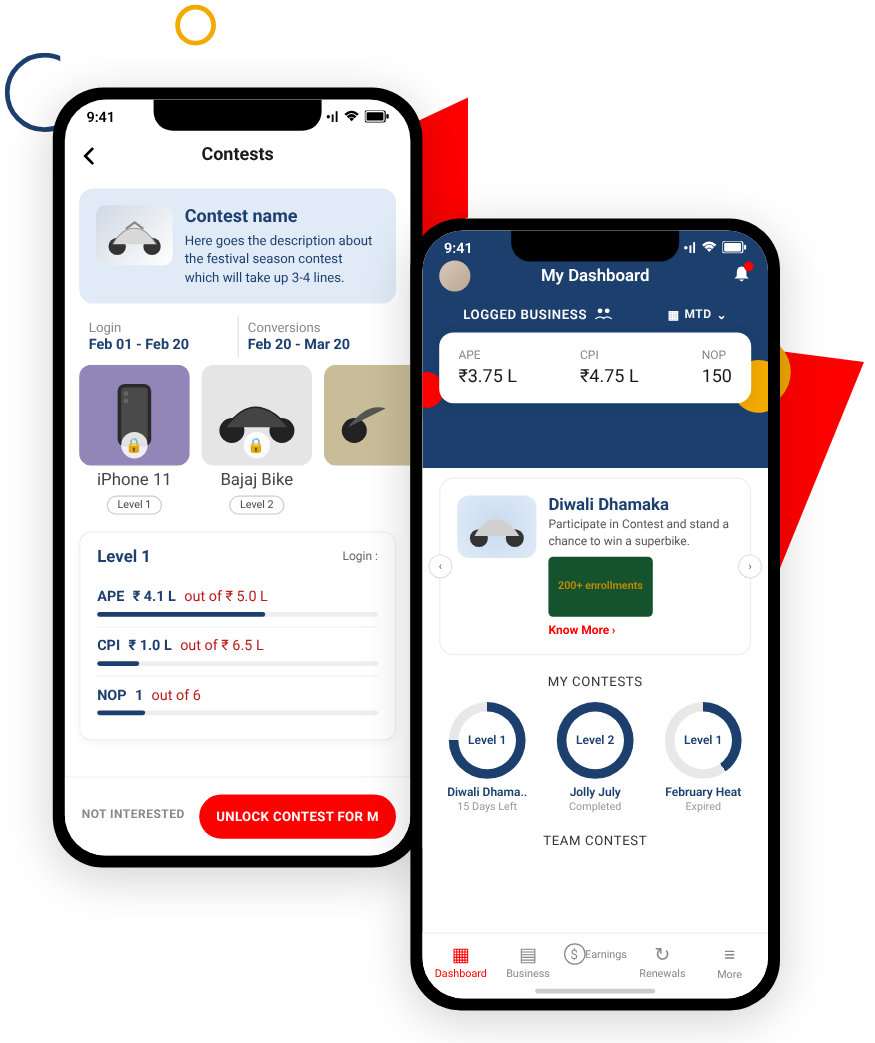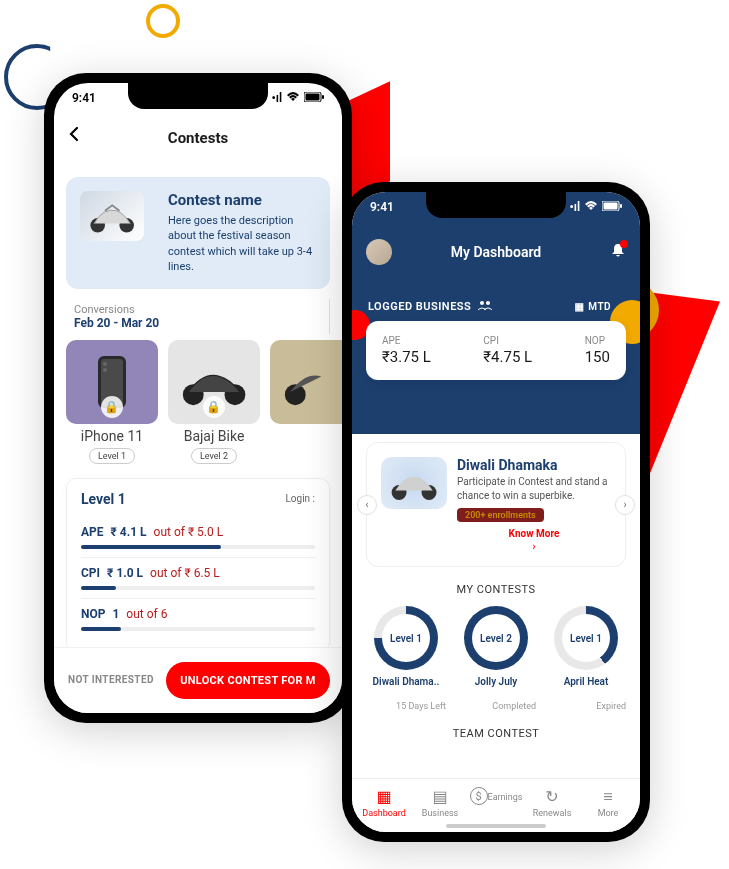--- a/index.html
+++ b/index.html
@@ -16,24 +16,24 @@
 .phone { position: absolute; background: #000; border-radius: 42px; padding: 10px; box-shadow: 0 8px 40px rgba(0,0,0,0.18); }
 .phone-inner { background: #fff; border-radius: 34px; overflow: hidden; position: relative; width: 100%; height: 100%; }
 .phone-1 { top: 73px; left: 44px; width: 308px; height: 650px; }
 .phone-2 { top: 182px; left: 342px; width: 308px; height: 660px; }
 .notch { position: absolute; top: 0; left: 50%; transform: translateX(-50%); width: 140px; height: 26px; background: #000; border-radius: 0 0 16px 16px; z-index: 5; }
 .status-bar { display:flex; justify-content:space-between; align-items:center; padding: 8px 18px 4px; font-size: 12px; font-weight:600; }
 .status-bar.dark { color:#fff; }
 .status-icons { display:flex; gap:4px; align-items:center; }
 
 
-.p1-hdr { display:flex; align-items:flex-end; justify-content:center; position:relative; padding:20px 14px; }
+.p1-hdr { display:flex; align-items:flex-start; justify-content:center; position:relative; padding:10px 14px; }
 .p1-back { position:absolute; left:14px; font-size:20px; font-weight:bold; }
 .p1-title { font-weight:700; font-size:15px; color:#1a1a1a; }
-.contest-card { margin:10px 12px; background:#E0EBF7; border-radius:12px; padding:14px; display:flex; gap:24px; }
+.contest-card { margin:10px 12px; background:#E0EBF7; border-radius:12px; padding:14px; display:flex; gap:10px; }
 .contest-img { width:64px; height:50px; background:linear-gradient(135deg,#cfd8e3,#fff); border-radius:8px; flex-shrink:0; display:flex; align-items:center; justify-content:center; }
 .contest-txt h3 { color:#1C3F6E; font-size:15px; font-weight:700; margin-bottom:4px; }
 .contest-txt p { color:#1C3F6E; font-size:11px; line-height:1.4; }
 .dates { display:flex; margin:6px 12px; }
 .dates > div { flex:1; padding:4px 8px; }
 .dates > div:first-child { border-right:1px solid #e3e3e3; }
 .dates .lbl { font-size:11px; color:#888; }
 .dates .val { font-size:12px; font-weight:700; color:#1C3F6E; }
 .prizes { display:flex; gap:10px; padding:0 12px; overflow:hidden; }
 .prize { width:92px; flex-shrink:0; text-align:center; }
@@ -56,48 +56,48 @@
 .bar { height:4px; background:#eee; border-radius:2px; margin-top:6px; }
 .bar > div { height:100%; background:#1C3F6E; border-radius:2px; }
 .p1-foot { display:flex; gap:10px; padding:14px 12px; position:absolute; bottom:0; left:0; right:0; background:#fff; border-top:1px solid #f0f0f0; }
 .btn-ni { flex:0 0 auto; font-size:10px; font-weight:700; color:#888; letter-spacing:0.4px; padding:12px 0; width:90px; text-align:center; }
 .btn-unlock { flex:1; background:#FF0000; color:#fff; font-size:11px; font-weight:700; padding:12px; border-radius:24px; text-align:center; letter-spacing:0.3px; white-space:nowrap; overflow:hidden; }
 
 
 .p2-top { background:#1C3F6E; color:#fff; padding-bottom:54px; position:relative; }
 .p2-red-dot { position:absolute; left:-12px; top:118px; width:30px; height:30px; background:#FF0000; border-radius:50%; }
 .p2-ylw-dot { position:absolute; right:-14px; top:108px; width:44px; height:44px; background:#F2A900; border-radius:50%; }
-.p2-hdr { display:flex; align-items:center; justify-content:center; padding:26px 14px; position:relative; }
+.p2-hdr { display:flex; align-items:center; justify-content:center; padding:4px 14px; position:relative; }
 .p2-avatar { position:absolute; left:14px; width:26px; height:26px; background:linear-gradient(135deg,#d8c8b8,#b8a890); border-radius:50%; }
 .p2-bell { position:absolute; right:14px; font-size:16px; }
 .p2-bell .dot { position:absolute; top:-2px; right:-2px; width:8px; height:8px; background:#FF0000; border-radius:50%; }
 .p2-title { font-weight:600; font-size:14px; }
-.p2-section { display:flex; justify-content:space-between; align-items:center; padding:14px 16px 8px; font-size:11px; font-weight:600; letter-spacing:0.5px; }
+.p2-section { display:flex; justify-content:space-between; align-items:center; padding:14px 34px 8px; font-size:11px; font-weight:600; letter-spacing:0.5px; }
 .p2-section .r { display:flex; align-items:center; gap:4px; font-size:10px; }
 .p2-stats { background:#fff; color:#1a1a1a; margin:0 14px; border-radius:12px; padding:14px 16px; display:flex; justify-content:space-between; box-shadow:0 4px 12px rgba(0,0,0,0.08); position:relative; z-index:2; }
 .p2-stats .st .lbl { font-size:10px; color:#888; margin-bottom:2px; }
 .p2-stats .st .val { font-size:15px; font-weight:400; }
 .p2-body { background:#fff; padding:0 14px; margin-top:-40px; padding-top:48px; }
 .diwali { border:1px solid #eee; border-radius:12px; padding:14px; display:flex; gap:10px; position:relative; }
 .diwali-img { width:66px; height:52px; background:radial-gradient(circle,#C8DAF0,#E0EBF7); border-radius:10px; flex-shrink:0; display:flex; align-items:center; justify-content:center; }
 .diwali-txt h3 { color:#1C3F6E; font-size:14px; font-weight:700; }
 .diwali-txt p { color:#555; font-size:10px; margin-top:2px; line-height:1.35; }
-.enroll { display:inline-block; background:#7f1d1d; color:#C68A00; font-size:9px; font-weight:600; padding:2px 8px; border-radius:4px; margin-top:6px; }
-.know-more { color:#FF0000; font-size:10px; font-weight:700; margin-top:6px; display:flex; align-items:center; gap:2px;flex-direction:column; }
+.enroll { display:inline-block; background:#14532d; color:#C68A00; font-size:9px; font-weight:600; padding:20px 8px; border-radius:4px; margin-top:6px; }
+.know-more { color:#FF0000; font-size:10px; font-weight:700; margin-top:6px; display:flex; align-items:center; gap:2px; }
 .nav-pill { position:absolute; top:50%; transform:translateY(-50%); width:20px; height:20px; background:#fff; border:1px solid #e0e0e0; border-radius:50%; display:flex; align-items:center; justify-content:center; font-size:10px; color:#666; }
 .nav-pill.l { left:-10px; }
 .nav-pill.r { right:-10px; }
 .sec-title { font-size:11px; font-weight:400; color:#333; letter-spacing:0.5px; margin:16px 0 10px;text-align:center; }
 .contests-row { display:flex; gap:10px; }
 .contest-item { flex:1; text-align:center; }
 .ring { width:64px; height:64px; margin:0 auto; border-radius:50%; position:relative; display:flex; align-items:center; justify-content:center; font-size:10px; font-weight:600; color:#1C3F6E; background:conic-gradient(#1C3F6E var(--p,0deg), #E8E8E8 0); }
 .ring::before { content:''; position:absolute; inset:8px; background:#fff; border-radius:50%; }
 .ring span { position:relative; z-index:1; }
 .contest-item .name { font-size:10px; font-weight:600; color:#1C3F6E; margin-top:6px; white-space:nowrap; overflow:hidden; text-overflow:ellipsis; }
-.contest-item .status { font-size:9px; color:#999; margin-top:14px;text-align:right; }
+.contest-item .status { font-size:9px; color:#999; margin-top:2px; }
 .p2-tabbar { position:absolute; bottom:0; left:0; right:0; background:#fff; border-top:1px solid #eee; display:flex; padding:8px 4px 14px; }
 .p2-tabbar .tab { flex:1; text-align:center; font-size:9px; color:#888; }
 .p2-tabbar .tab.active { color:#FF0000; }
 .p2-tabbar .tab .ico { font-size:16px; display:block; margin-bottom:2px; }
 .home-ind { position:absolute; bottom:4px; left:50%; transform:translateX(-50%); width:100px; height:4px; background:#ccc; border-radius:2px; }
 .bike-svg { width:85%; height:85%; }
 </style>
 </head>
 <body>
 
@@ -144,20 +144,24 @@
             <path d="M10 28 Q20 10 35 14 Q42 16 50 28" fill="#d8d8d8" stroke="#999"></path>
             <path d="M22 14 L30 8 L38 14" stroke="#888" stroke-width="2" fill="none"></path>
           </svg>
       </div>
       <div class="contest-txt">
         <h3>Contest name</h3>
         <p>Here goes the description about the festival season contest which will take up 3-4 lines.</p>
       </div>
     </div>
     <div class="dates">
+      <div>
+        <div class="lbl">Login</div>
+        <div class="val">Feb 01 - Feb 20</div>
+      </div>
       <div>
         <div class="lbl">Conversions</div>
         <div class="val">Feb 20 - Mar 20</div>
       </div>
     </div>
     <div class="prizes">
       <div class="prize">
         <div class="prize-img p1-purple">
           <svg width="40" height="60" viewBox="0 0 40 60">
               <rect x="6" y="4" width="28" height="52" rx="6" fill="#2a2a2a"></rect>
@@ -316,21 +320,21 @@
           <div class="ring" style="--p:360deg">
               <span>Level 2</span>
             </div>
           <div class="name">Jolly July</div>
           <div class="status">Completed</div>
         </div>
         <div class="contest-item">
           <div class="ring" style="--p:144deg">
               <span>Level 1</span>
             </div>
-          <div class="name">April Heat</div>
+          <div class="name">February Heat</div>
           <div class="status">Expired</div>
         </div>
       </div>
       <div class="sec-title">TEAM CONTEST</div>
     </div>
     <div class="p2-tabbar">
       <div class="tab active"><span class="ico">▦</span><span>Dashboard</span></div>
       <div class="tab"><span class="ico">▤</span><span>Business</span></div>
       <div class="tab"><span class="ico" style="display:inline-flex;width:18px;height:18px;border:1.5px solid #888;border-radius:50%;align-items:center;justify-content:center;font-size:11px;margin:0 auto 2px;">$</span><span>Earnings</span></div>
       <div class="tab"><span class="ico">↻</span><span>Renewals</span></div>

